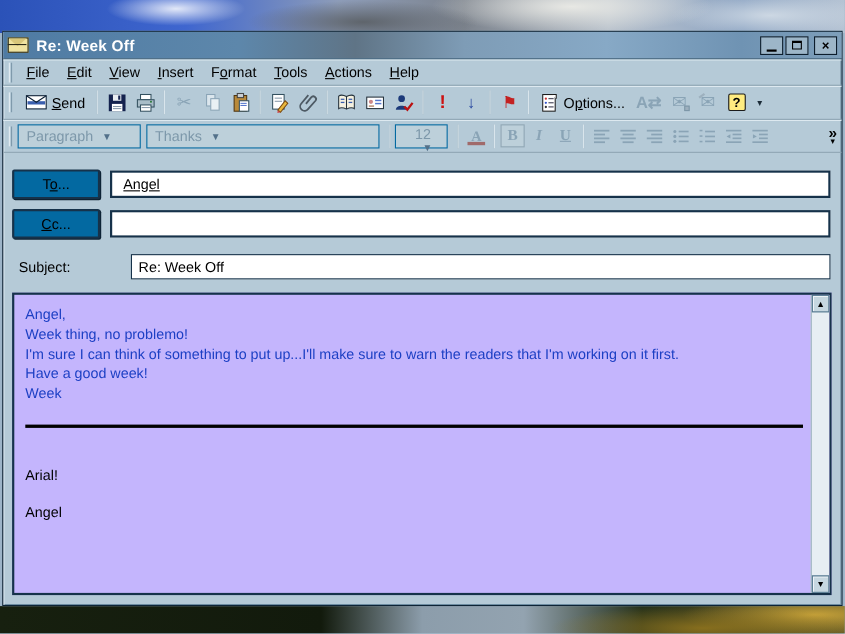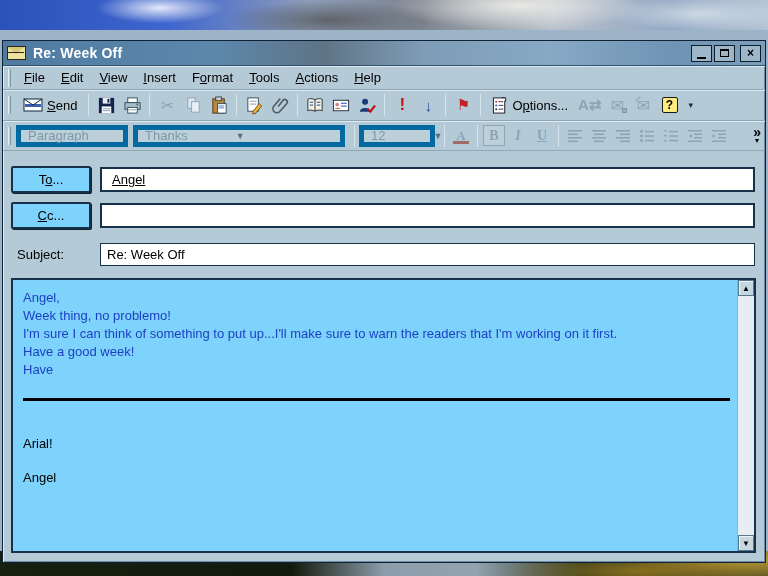--- a/index.html
+++ b/index.html
@@ -19,21 +19,21 @@
   .desktop-bottom{
     position:absolute; left:0; bottom:0; width:768px; height:25px;
     background:
       radial-gradient(200px 30px at 640px 20px, rgba(150,120,30,.85), rgba(150,120,30,0) 70%),
       radial-gradient(160px 26px at 740px 8px, rgba(210,170,60,.9), rgba(210,170,60,0) 75%),
       linear-gradient(90deg,#17200f 0%,#121a0c 38%,#8c9dab 50%,#93a3b0 62%,#24301a 76%,#3a3d1e 86%,#5c5524 100%);
   }
 
   
   .window{
-    position:absolute; top:40px; left:2px; width:764px; height:523px;
+    position:absolute; top:28px; left:2px; width:764px; height:523px;
     background:#b5cad7;
     border:1px solid #0e2436;
     box-shadow: inset 1px 1px 0 #e2edf4, inset -1px -1px 0 #6d8ca1;
     display:flex; flex-direction:column;
   }
 
   
   .titlebar{
     height:25px; display:flex; align-items:center; padding:0 4px;
     background:linear-gradient(90deg,#4f7ba3 0%,#5d87ab 28%,#5f7486 42%,#7e9cb6 55%,#87a9c6 72%,#6f93b3 88%,#7e9fba 100%);
@@ -79,58 +79,58 @@
   .g-red{ color:#cc1111; font-weight:bold; font-size:17px; }
   .g-blue{ color:#24449e; font-weight:bold; font-size:15px; }
   .g-flag{ color:#c32222; font-size:15px; }
   .g-dis{ color:#8aa4b6; }
   .helpbox{ width:16px; height:16px; background:#ffec80; border:1px solid #1a1a1a; border-radius:2px;
     font-weight:bold; font-size:12px; color:#000; display:flex; align-items:center; justify-content:center; }
   .dd-arrow{ font-size:9px; color:#1a2a36; margin-left:auto; padding-right:2px; }
 
   
   .fmt-dd{
-    height:22px; background:#bdd0da; border:5px solid #0369a1;
+    height:22px; background:#bdd0da; border:1px solid #0369a1;
     display:flex; align-items:center; font-size:13px; color:#7d98aa;
-    padding:0 4px 0 7px; margin-right:5px;gap:40px;
+    padding:0 4px 0 7px; margin-right:5px;
   }
   .fmt-dd .arr{ font-size:9px; color:#53718a; margin-left:8px; }
   .fmt-btn{
     width:24px; height:23px; display:flex; align-items:center; justify-content:center;
     color:#8aa4b6; cursor:default; flex:0 0 auto;
   }
   .fontcolor{ position:relative; font-weight:bold; font-size:13px; font-family:"Liberation Serif",serif; }
   .fontcolor .bar{ position:absolute; left:4px; right:4px; bottom:3px; height:3px; background:#a06a6a; }
   .fmt-b{ font-family:"Liberation Serif",serif; font-weight:bold; font-size:14px; border:1px solid #8fa6b4; width:22px; height:21px; display:flex; align-items:center; justify-content:center; background:#bdd0da; }
   .fmt-i{ font-family:"Liberation Serif",serif; font-style:italic; font-weight:bold; font-size:14px; }
   .fmt-u{ font-family:"Liberation Serif",serif; font-weight:bold; font-size:14px; text-decoration:underline; }
   .more-btn{ margin-left:auto; margin-right:4px; display:flex; flex-direction:column; align-items:center; color:#000; line-height:.7; }
   .more-btn .chev{ font-weight:bold; font-size:14px; }
   .more-btn .arr{ font-size:8px; }
 
   
   .headerarea{ padding:15px 10px 10px 8px; flex:0 0 auto; }
   .hdr-row{ display:flex; align-items:center; margin-bottom:9px; }
   .hdr-btn{
-    width:80px; height:27px; background:#7dd3fc; border:2px solid #16324a; border-radius:2px;
+    width:80px; height:27px; background:#0369a1; border:2px solid #16324a; border-radius:2px;
     font-size:13px; color:#000; display:flex; align-items:center; justify-content:center;
     box-shadow:1px 1px 0 #0d2233; cursor:pointer; flex:0 0 auto;
   }
   .hdr-btn u, .hdr-lbl u{ text-decoration:underline; }
   .hdr-lbl{ width:80px; font-size:13px; color:#000; padding-left:6px; flex:0 0 auto; }
   .hdr-field{
     flex:1; height:25px; margin-left:9px; background:#fff; border:2px solid #16324a;
     font-family:"Liberation Sans",sans-serif; font-size:13px; color:#000; padding:0 6px; outline:none;
   }
   .hdr-row.subject .hdr-field{ height:23px; border-width:1px; margin-left:9px; }
   .hdr-field.resolved{ text-decoration:underline; }
 
   
   .bodyarea{
-    flex:1; margin:2px 9px 9px 8px; background:#7dd3fc; border:2px solid #16324a;
+    flex:1; margin:2px 9px 9px 8px; background:#c4b5fd; border:2px solid #16324a;
     position:relative; overflow:hidden;
   }
   .msg-text{ position:absolute; top:0; left:0; right:19px; bottom:0; padding:9px 4px 0 10px; font-size:13px; }
   .reply-line{ line-height:18px; color:#1c3fc4; white-space:pre-wrap; }
   .msg-sep{ height:3px; background:#000; margin:19px 1px 17px 0; }
   .original-line{ line-height:17px; color:#000; white-space:pre-wrap; }
   .scrollbar{
     position:absolute; top:0; right:0; bottom:0; width:17px; background:#e7eef3;
     border-left:1px solid #9ab0be; display:flex; flex-direction:column; justify-content:space-between;
   }
@@ -331,21 +331,21 @@
 
     <div class="fmt-dd" style="width:112px;">
       <span>Paragraph</span>
       <span class="arr">▼</span>
     </div>
     <div class="fmt-dd" style="width:212px;">
       <span>Thanks</span>
       <span class="arr">▼</span>
     </div>
     <div class="tb-sep"></div>
-    <div class="fmt-dd" style="width:76px;">
+    <div class="fmt-dd" style="width:48px;flex-direction:column;">
       <span>12</span>
       <span class="arr">▼</span>
     </div>
     <div class="tb-sep"></div>
 
     <div class="fmt-btn fontcolor">
       <span>A</span>
       <span class="bar"></span>
     </div>
     <div class="tb-sep"></div>
@@ -449,34 +449,34 @@
           <span><span>T</span><u>o</u><span>.</span><span>.</span><span>.</span></span>
         </div>
       <input class="hdr-field resolved" style="padding-left: 10px;" value="Angel">
     </div>
     <div class="hdr-row">
       <div class="hdr-btn">
           <span><u>C</u><span>c</span><span>.</span><span>.</span><span>.</span></span>
         </div>
       <input class="hdr-field" value="" style="">
     </div>
-    <div class="hdr-row subject" style="margin-top:14px; margin-bottom:0;">
+    <div class="hdr-row subject" style="margin-top:14px; margin-bottom:0;gap:19px;">
       <div class="hdr-lbl"><span><span>S</span><span>u</span><span>b</span><u>j</u><span>e</span><span>c</span><span>t</span><span>:</span></span></div>
       <input class="hdr-field" value="Re: Week Off" style="">
     </div>
   </div>
 
   <div class="bodyarea">
     <div class="msg-text">
       <div id="reply-lines">
           <div class="reply-line">Angel,</div>
           <div class="reply-line">Week thing, no problemo!</div>
           <div class="reply-line">I'm sure I can think of something to put up...I'll make sure to warn the readers that I'm working on it first.</div>
           <div class="reply-line">Have a good week!</div>
-          <div class="reply-line">Have</div>
+          <div class="reply-line">Week</div>
         </div>
       <div class="msg-sep"></div>
       <div id="original-lines">
           <div class="original-line">&nbsp;</div>
           <div class="original-line">Arial!</div>
           <div class="original-line">&nbsp;</div>
           <div class="original-line">Angel</div>
         </div>
     </div>
     <div class="scrollbar">

